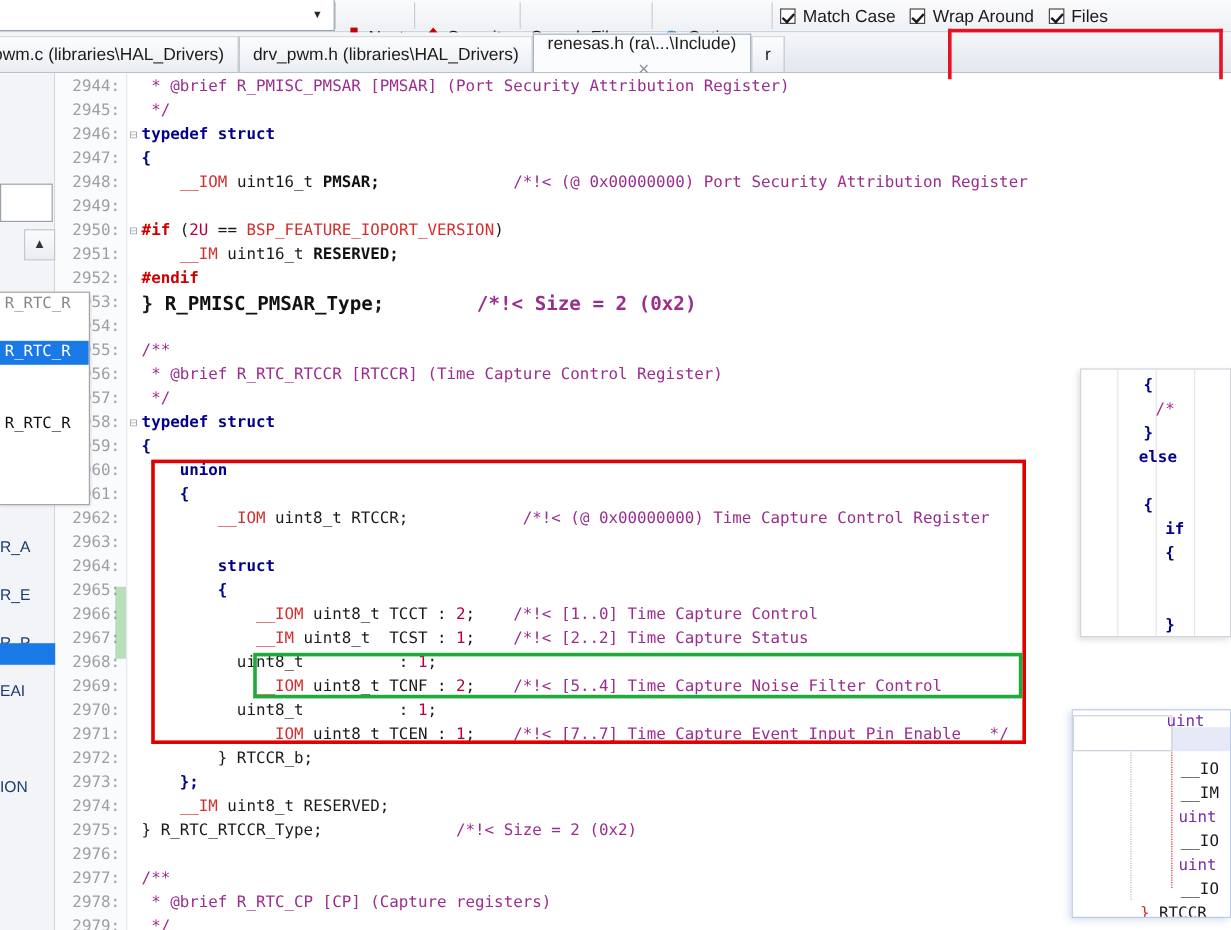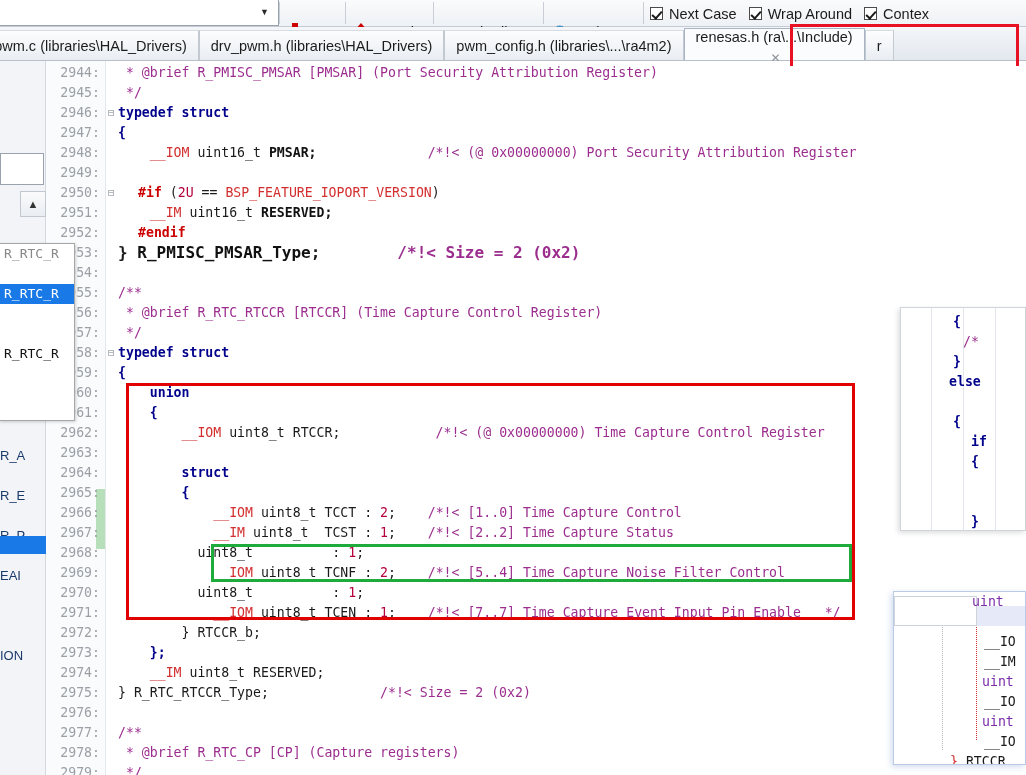--- a/index.html
+++ b/index.html
@@ -119,21 +119,21 @@
   }
   .num {
     position: absolute; left: 46px; width: 54px; text-align: right;
     color: #9aa0a6; font-family: "DejaVu Sans Mono", monospace; font-size: 13.2px;
   }
   .txt { position: absolute; left: 118px; }
   .big { font-size: 16px; font-weight: bold; }
   .kw { color: #00008b; font-weight: bold; }
   .cm { color: #9b2d8e; }
   .mac { color: #d32f2f; text-align: right; }
-  .pp  { color: #cc0000; font-weight: bold; margin-left: 20px; }
+  .pp  { color: #cc0000; font-weight: bold; }
   .ty  { color: #7a2ba8; }
   .num-lit { color: #b5003c; }
   .pl { color: #1a1a1a; }
   .id-b { color: #111; font-weight: bold; }
 
   
   .fold {
     position: absolute; left: 108px; width: 8px; height: 20px;
     color: #a0a6ad; font-size: 11px; font-family: "DejaVu Sans Mono", monospace;
   }
@@ -238,41 +238,38 @@
           <path d="M8 1.6l1.1 1.0 1.4-.5.6 1.4 1.5.1-.1 1.5 1.4.6-.5 1.4 1.0 1.1-1.0 1.1.5 1.4-1.4.6.1 1.5-1.5.1-.6 1.4-1.4-.5L8 14.4l-1.1-1.0-1.4.5-.6-1.4-1.5-.1.1-1.5-1.4-.6.5-1.4L1.6 8l1.0-1.1-.5-1.4 1.4-.6-.1-1.5 1.5-.1.6-1.4 1.4.5z" fill="#3a97d4" stroke="#2a79ad" stroke-width="0.6"></path>
           <circle cx="8" cy="8" r="2.4" fill="#eef6fb" stroke="#2a79ad" stroke-width="0.7"></circle>
         </svg>
       </span>
       <span class="lbl">Options...</span>
     </div>
     <div class="tb-sep"></div>
 
     <div class="chk-item">
       <span class="chk"></span>
-      <span>Next Case</span>
+      <span>Match Case</span>
     </div>
     <div class="chk-item">
       <span class="chk"></span>
       <span>Wrap Around</span>
     </div>
     <div class="chk-item">
       <span class="chk"></span>
-      <span>Contex</span>
+      <span>Files</span>
     </div>
   </div>
 
   <div class="tabbar" id="tabbar">
       <div class="tab tab-first">
         <span>drv_pwm.c (libraries\HAL_Drivers)</span>
       </div>
       <div class="tab">
         <span>drv_pwm.h (libraries\HAL_Drivers)</span>
-      </div>
-      <div class="tab">
-        <span>pwm_config.h (libraries\...\ra4m2)</span>
       </div>
       <div class="tab active">
         <span>renesas.h (ra\...\Include)</span>
         <span class="closex">✕</span>
       </div>
       <div class="tab">
         <span>r</span>
       </div>
     </div>
 

